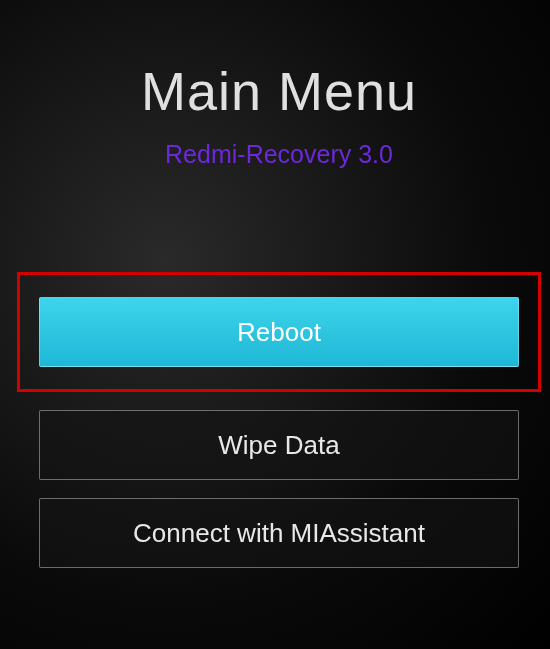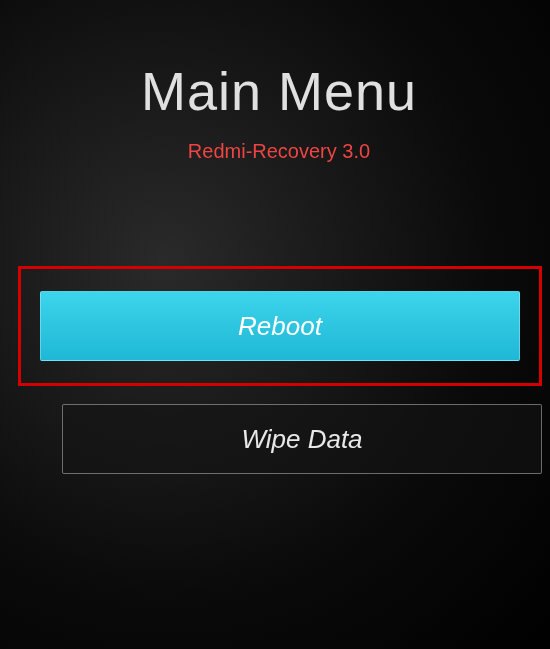--- a/index.html
+++ b/index.html
@@ -24,34 +24,33 @@
       align-items: center;
     }
     .title {
       color: #e0e0e0;
       font-size: 54px;
       font-weight: 300;
       letter-spacing: 1px;
       text-align: center;
     }
     .subtitle {
-      color: #ef4444;
-      font-size: 20px;
+      color: #6d28d9;
+      font-size: 25px;
       font-weight: 300;
       margin-top: 10px;
       text-align: center;
     }
     .menu {
       margin-top: 95px;
       width: 100%;
       display: flex;
       flex-direction: column;
-      align-items: flex-end;
+      align-items: center;
       gap: 18px;
-      font-style: italic;
     }
     .highlight-box {
       border: 3px solid #d40000;
       width: 524px;
       padding: 22px 12px;
       display: flex;
       justify-content: center;
     }
     .menu-item {
       width: 480px;
@@ -84,14 +83,17 @@
 
   <div class="menu">
     <div class="highlight-box">
       <div class="menu-item selected">
         <span>Reboot</span>
       </div>
     </div>
     <div class="menu-item unselected">
       <span>Wipe Data</span>
     </div>
+    <div class="menu-item unselected">
+      <span>Connect with MIAssistant</span>
+    </div>
   </div>
 </div>
 
 </body></html>

